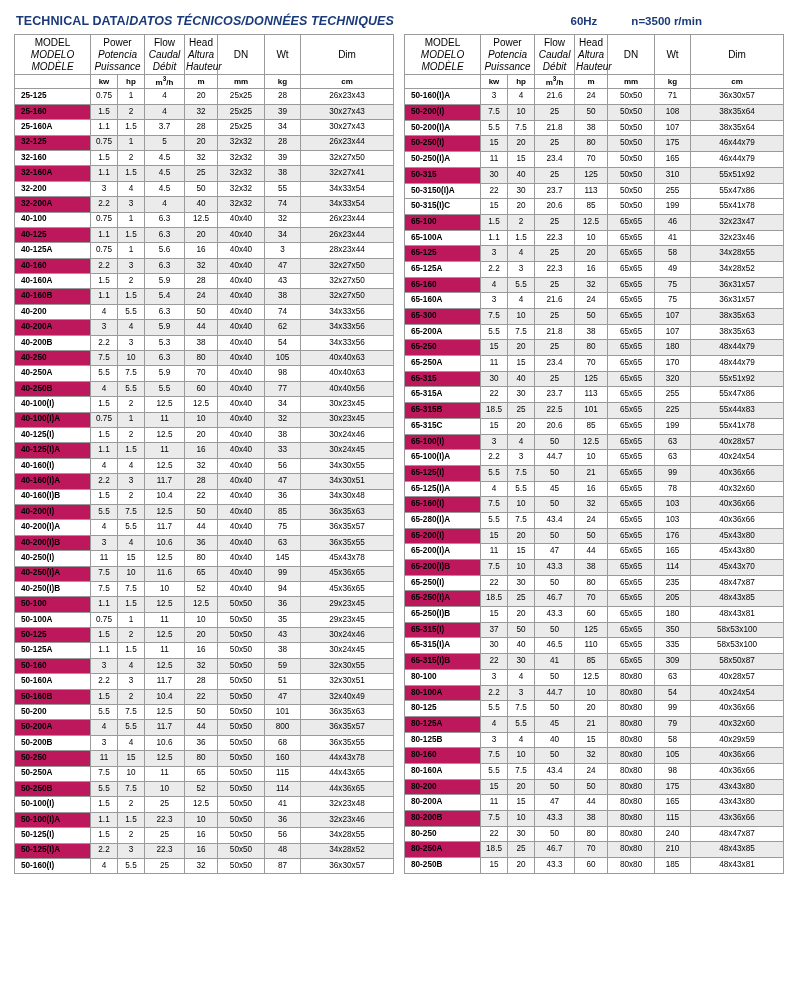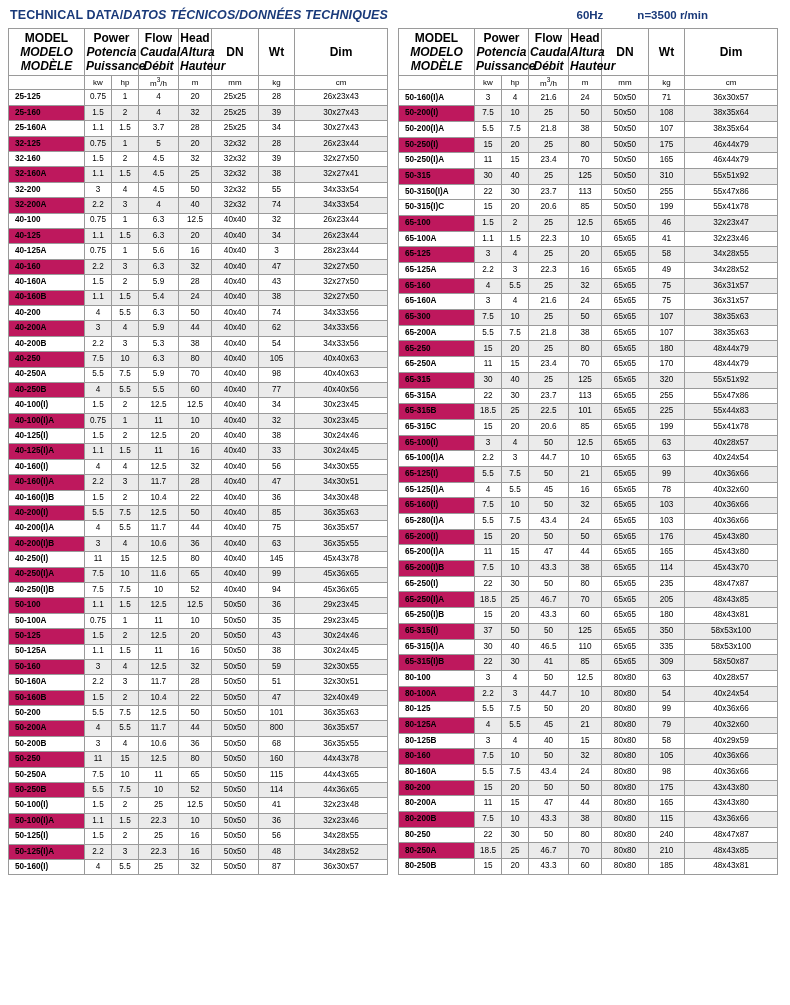--- a/index.html
+++ b/index.html
@@ -10,21 +10,21 @@
   body {
     width: 790px;
     height: 1005px;
     font-family: "Liberation Sans", sans-serif;
     color: #000000;
     position: relative;
     overflow: hidden;
   }
   .page {
     width: 790px;
-    padding: 0;
+    padding: 6px;
     box-sizing: border-box;
   }
   .header {
     display: flex;
     align-items: baseline;
     padding: 8px 10px 6px 10px;
   }
   .header-title {
     font-size: 12.5px;
     font-weight: bold;
@@ -65,32 +65,32 @@
   table.dt th, table.dt td {
     border: 1px solid #9a9a9a;
     text-align: center;
     vertical-align: middle;
     padding: 0;
     height: 14.4px;
     line-height: 1.05;
   }
   thead th {
     background: #ffffff;
-    font-weight: bold;
-    font-size: 12px;
+    font-weight: normal;
+    font-size: 10px;
   }
   thead tr.g1 th {
     padding: 2px 1px;
     line-height: 1.18;
   }
   thead tr.g1 th .en { display: block; }
   thead tr.g1 th .es { display: block; font-style: italic; }
   thead tr.g1 th .fr { display: block; font-style: italic; }
   thead tr.g2 th {
-    font-weight: normal;
+    font-weight: bold;
     font-size: 8px;
     height: 13px;
     margin-top: 36px;
   }
   tbody td {
     font-size: 8.2px;
   }
   tbody td.model {
     font-weight: bold;
     text-align: left;

